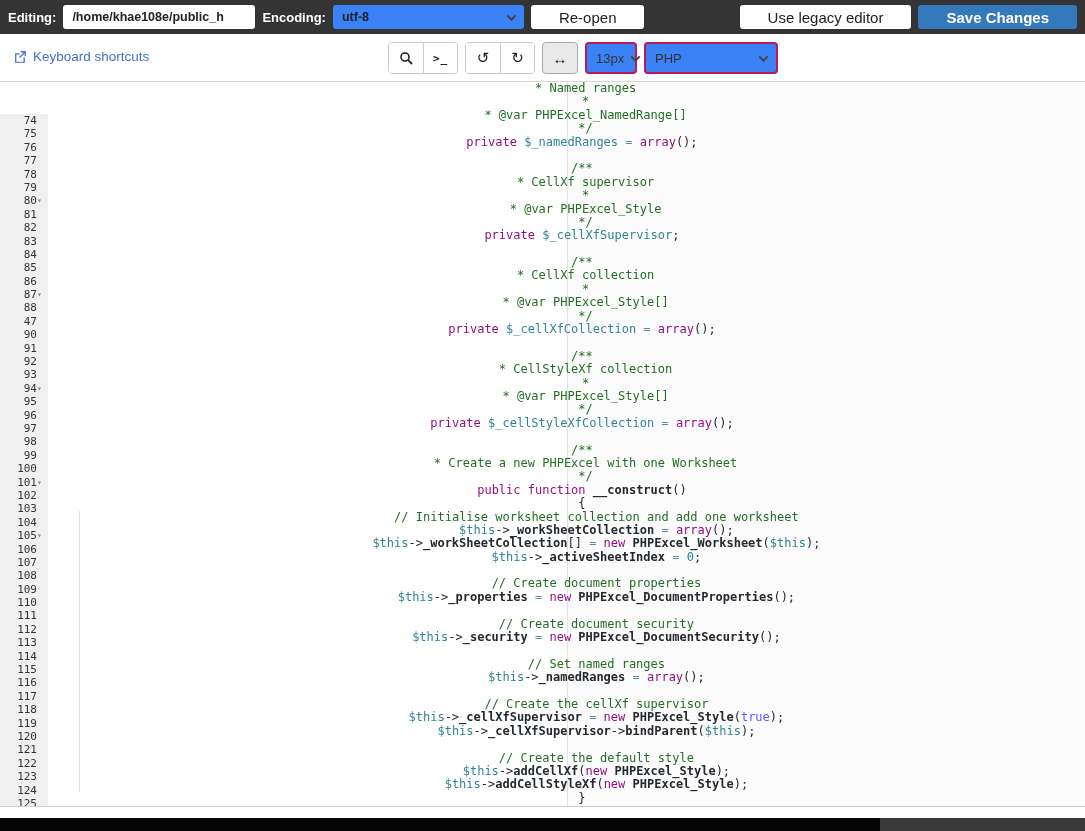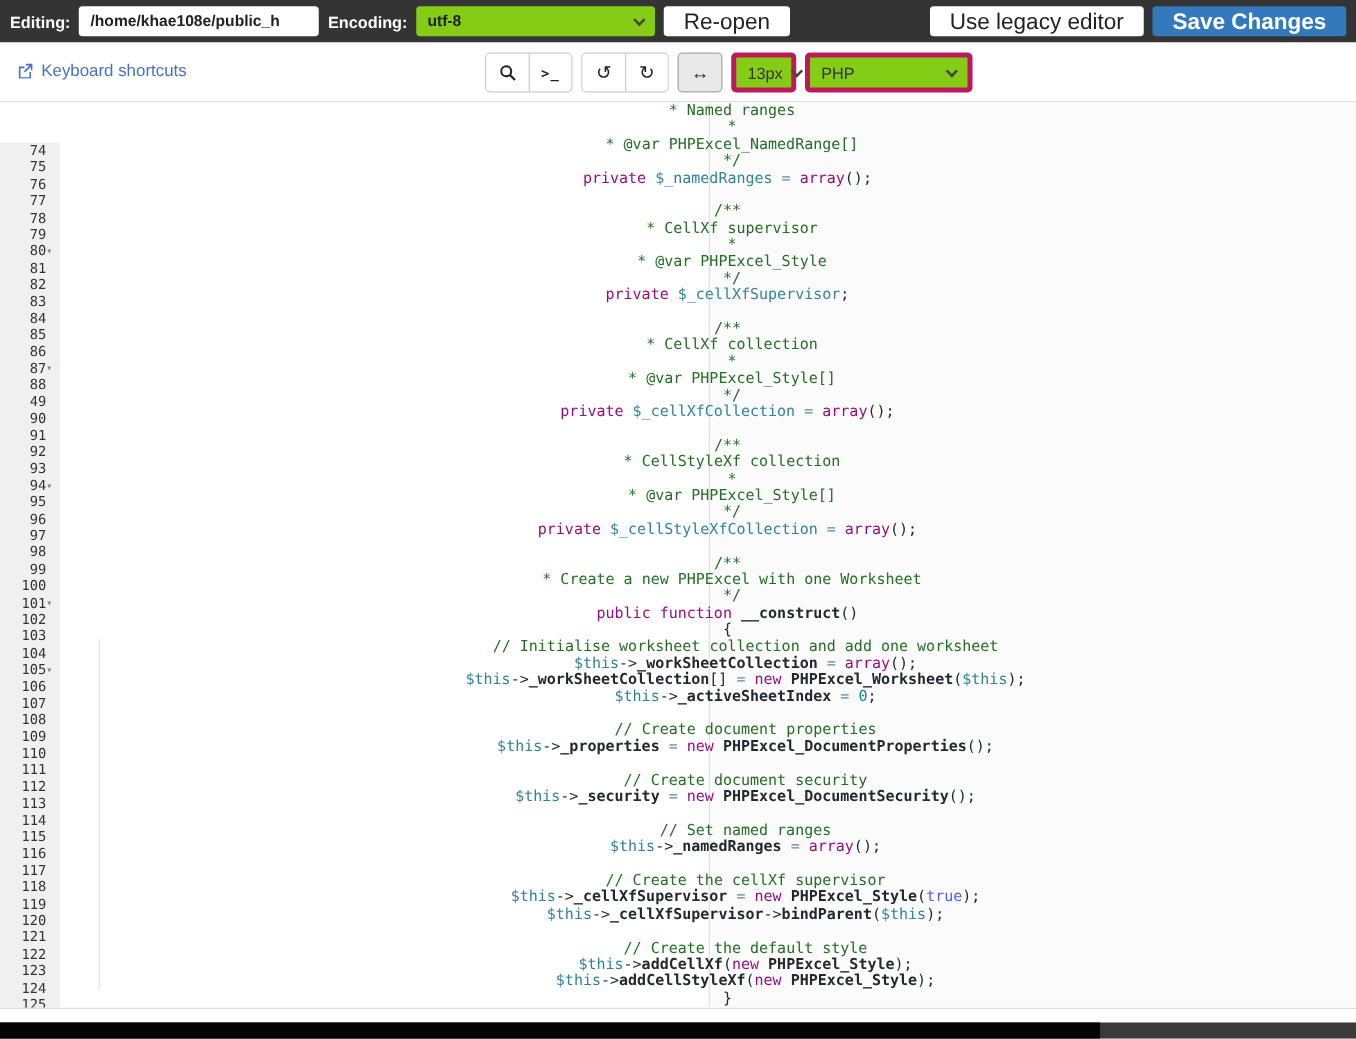--- a/index.html
+++ b/index.html
@@ -6,44 +6,44 @@
   html, body { width: 1085px; height: 831px; overflow: hidden; background: #fff;
     font-family: "Liberation Sans", sans-serif; }
 
   
   .topbar { height: 34px; background: var(--topbar_bg); display: flex; align-items: center;
     padding: 0 8px; gap: 7px; }
   .topbar .label { color: #fff; font-weight: bold; font-size: 13px; white-space: nowrap; }
   .path-input { width: 192px; height: 24px; border: none; border-radius: 3px; background: #fff;
     font-family: "Liberation Sans", sans-serif; font-weight: bold; font-size: 12.5px;
     color: #222; padding: 0 9px; outline: none; }
-  .select { background: #84cc16; border-radius: 3px; display: flex; align-items: center;
+  .select { background: #3b82f6; border-radius: 3px; display: flex; align-items: center;
     justify-content: space-between; padding: 0 9px; font-size: 12.5px; color: #222;
     cursor: pointer; text-align: center; }
   .encoding-select { width: 191px; height: 24px; font-weight: bold; }
   .btn { height: 24px; border: none; border-radius: 3px; background: #fff; color: #222;
-    font-family: "Liberation Sans", sans-serif; font-size: 18px; padding: 0 16px;
+    font-family: "Liberation Sans", sans-serif; font-size: 15px; padding: 0 28px;
     cursor: pointer; white-space: nowrap; }
   .btn.primary { background: var(--save_button); color: #fff; font-weight: bold; }
   .spacer { flex: 1; }
   .chev { width: 7px; height: 7px; border-right: 2px solid #444; border-bottom: 2px solid #444;
     transform: rotate(45deg) translate(-1px,-1px); flex: none; margin-left: 8px; }
 
   
   .toolbar { height: 48px; background: #fff; border-bottom: 1px solid #d8d8d8; position: relative; }
   .shortcuts { position: absolute; left: 14px; top: 15px; display: flex; align-items: center;
     gap: 6px; color: var(--link_blue); font-size: 13.5px; text-decoration: none; cursor: pointer; }
   .tool-center { position: absolute; left: 388px; top: 8px; display: flex; align-items: center; gap: 7px; }
   .btn-group { display: flex; border: 1px solid #ccc; border-radius: 4px; overflow: hidden; background: #fff; }
   .tool-btn { width: 34px; height: 30px; background: #fff; border: none; color: #222;
     display: flex; align-items: center; justify-content: center; font-size: 15px; cursor: pointer; }
   .btn-group .tool-btn + .tool-btn { border-left: 1px solid #ccc; }
   .tool-btn.single { border: 1px solid #a8a8a8; border-radius: 4px; background: #e9e9e9; width: 36px; height: 32px; }
   .term-glyph { font-family: "DejaVu Sans Mono", monospace; font-size: 11px; font-weight: bold; letter-spacing: 1px; }
-  .select.ctrl { height: 32px; border: 4px solid #be185d; border-radius: 4px; font-size: 13px; color: #333; }
+  .select.ctrl { height: 32px; border: 2px solid #be185d; border-radius: 4px; font-size: 13px; color: #333; }
   .fontsize-select { width: 52px; }
   .mode-select { width: 134px; }
 
   
   .editor { height: 724px; display: flex; position: relative; background: #fff;
     font-family: "DejaVu Sans Mono", monospace; overflow: hidden; }
   .gutter { width: 48px; flex: none; background: #f0f0f0; color: #333; text-align: right;
     position: relative; z-index: 2; margin-top: 32px; }
   .gline { height: 13.4px; line-height: 13.4px; font-size: 11px; padding-right: 11px; position: relative; }
   .fold { position: absolute; right: 1px; top: 0; width: 10px; font-size: 8px; color: #7d8795;
@@ -138,21 +138,21 @@
       <div class="gline"><span>79</span></div>
       <div class="gline"><span>80</span><span class="fold">▾</span></div>
       <div class="gline"><span>81</span></div>
       <div class="gline"><span>82</span></div>
       <div class="gline"><span>83</span></div>
       <div class="gline"><span>84</span></div>
       <div class="gline"><span>85</span></div>
       <div class="gline"><span>86</span></div>
       <div class="gline"><span>87</span><span class="fold">▾</span></div>
       <div class="gline"><span>88</span></div>
-      <div class="gline"><span>49</span></div>
+      <div class="gline"><span>47</span></div>
       <div class="gline"><span>90</span></div>
       <div class="gline"><span>91</span></div>
       <div class="gline"><span>92</span></div>
       <div class="gline"><span>93</span></div>
       <div class="gline"><span>94</span><span class="fold">▾</span></div>
       <div class="gline"><span>95</span></div>
       <div class="gline"><span>96</span></div>
       <div class="gline"><span>97</span></div>
       <div class="gline"><span>98</span></div>
       <div class="gline"><span>99</span></div>

